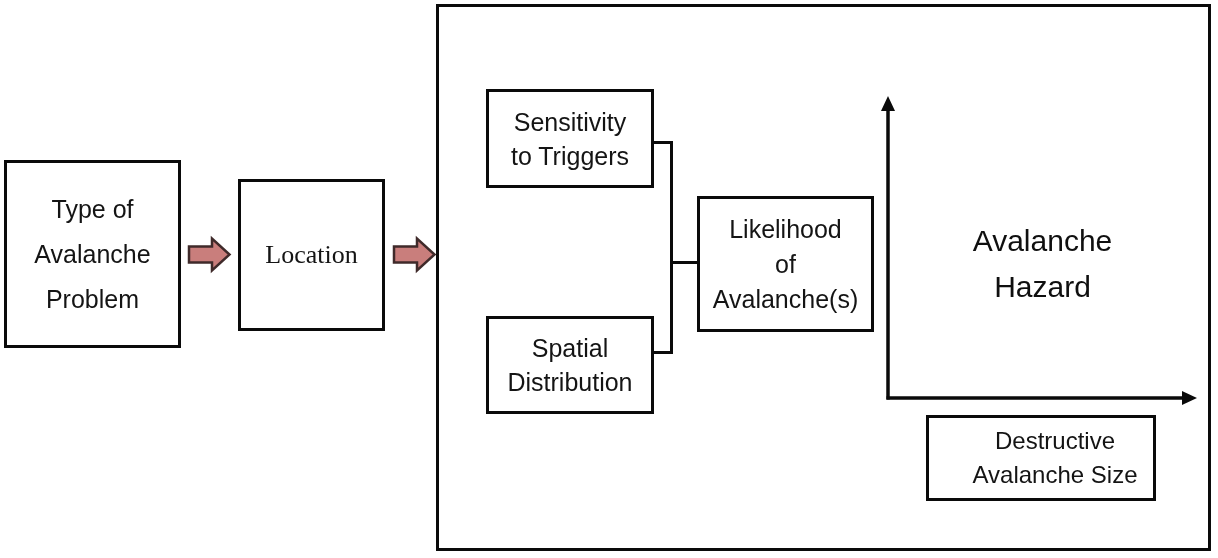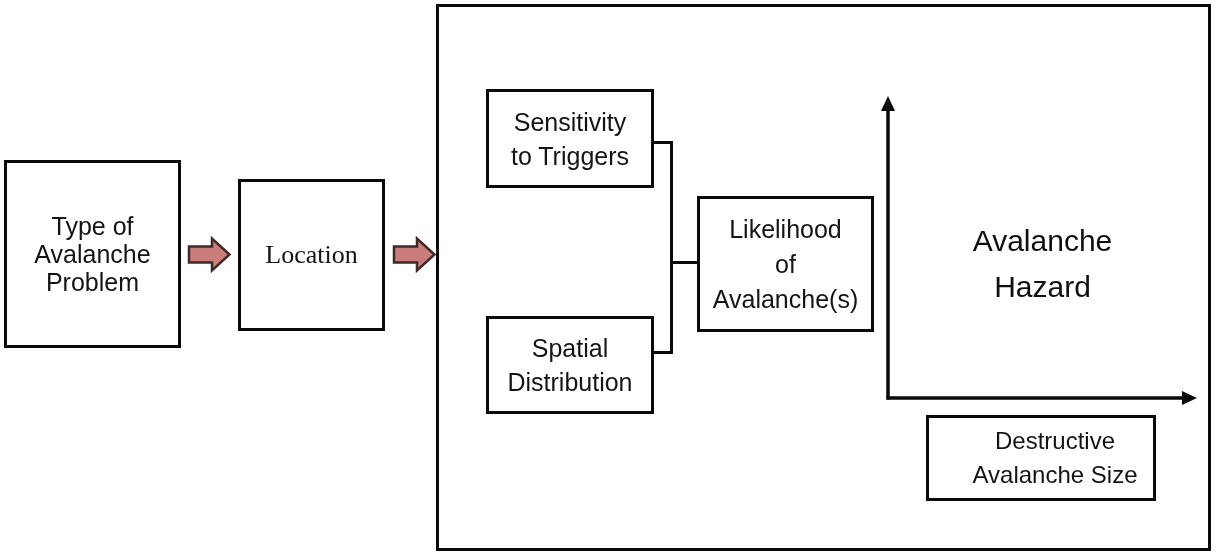--- a/index.html
+++ b/index.html
@@ -23,21 +23,21 @@
     background: #ffffff;
     display: flex;
     align-items: center;
     justify-content: center;
     text-align: center;
   }
   .box span {
     white-space: pre-line;
     display: block;
   }
-  #box-type        { left: 4px;   top: 160px; width: 177px; height: 188px; font-size: 25px; line-height: 28px; }
+  #box-type        { left: 4px;   top: 160px; width: 177px; height: 188px; font-size: 25px; line-height: 45px; }
   #box-location    { left: 238px; top: 179px; width: 147px; height: 152px; font-size: 26px; line-height: 32px; font-family: Liberation Serif, serif; }
   #panel-outer     { left: 436px; top: 4px;   width: 775px; height: 547px; border-width: 3px; }
   #box-sensitivity { left: 486px; top: 89px;  width: 168px; height: 99px;  font-size: 25px; line-height: 34px; justify-content: center; }
   #box-spatial     { left: 486px; top: 316px; width: 168px; height: 98px;  font-size: 25px; line-height: 34px; }
   #box-likelihood  { left: 697px; top: 196px; width: 177px; height: 136px; font-size: 25px; line-height: 35px; }
   #box-destructive { left: 926px; top: 415px; width: 230px; height: 86px;  font-size: 24px; line-height: 34px; padding-left: 28px; }
   .chart-label {
     position: absolute;
     left: 920px; top: 218px; width: 245px;
     font-size: 30px;

